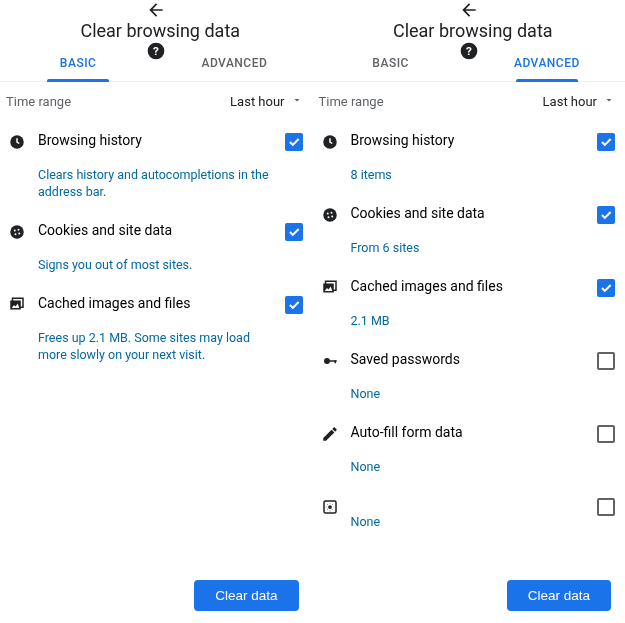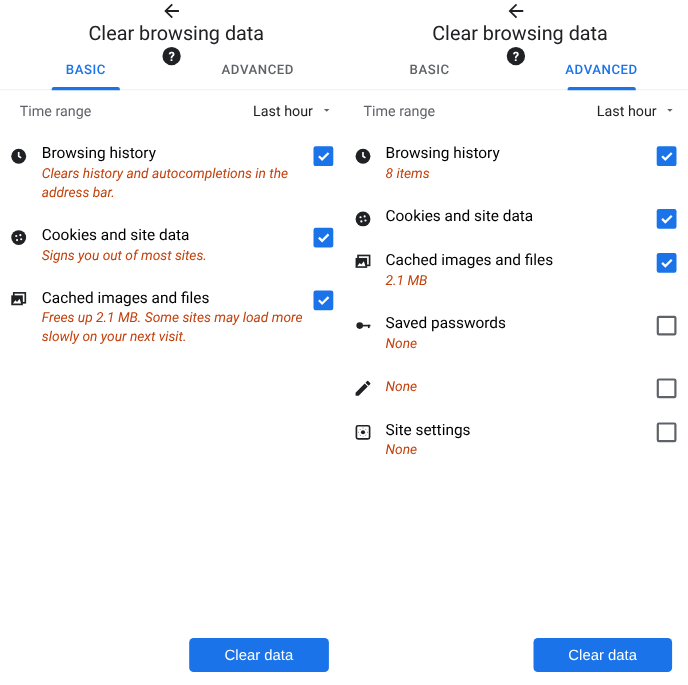--- a/index.html
+++ b/index.html
@@ -62,21 +62,21 @@
     bottom: -1px;
     left: 30%;
     right: 30%;
     height: 3px;
     background: #1a73e8;
     border-radius: 2px 2px 0 0;
   }
   .time-row {
     display: flex;
     align-items: center;
-    padding: 12px 10px 12px 18px;
+    padding: 12px 10px 12px 6px;
     font-size: 13px;
   }
   .time-label { color: #5f6368; flex: 1; }
   .time-select {
     display: flex; align-items: flex-start; gap: 6px;
     color: #202124; cursor: pointer;
   }
   .chev svg { display:block; }
   .content { flex: 1; overflow: hidden; }
   .item {
@@ -85,21 +85,21 @@
     padding: 10px 10px 10px 2px;
   }
   .item-icon {
     width: 30px;
     padding-top: 2px;
     display: flex; justify-content: center;
     color: #202124;
   }
   .item-text { flex: 1; padding: 0 6px 0 6px; }
   .item-title { font-size: 14px; color: #000000; line-height: 1.3; }
-  .item-sub { font-size: 12.5px; color: #c2410c; line-height: 1.35; margin-top: 2px; font-style: italic; }
+  .item-sub { font-size: 12.5px; color: #0369a1; line-height: 1.35; margin-top: 18px; }
   .checkbox {
     width: 18px; height: 18px;
     border-radius: 2px;
     margin-top: 2px;
     display: flex; align-items: center; justify-content: center;
     cursor: pointer;
     flex-shrink: 0;
   }
   .checkbox.checked { background: #1a73e8; }
   .checkbox.checked svg { stroke: #fff; }
@@ -108,21 +108,21 @@
     position: absolute;
     bottom: 12px;
     right: 14px;
   }
   .clear-btn {
     background: #1a73e8;
     color: #fff;
     border: none;
     border-radius: 4px;
     font-size: 13.5px;
-    padding: 8px 32px;
+    padding: 8px 21px;
     cursor: pointer;
   }
 </style>
 </head>
 <body>
 
 <div id="root" style="display:flex;width:100%">
     <div class="pane">
       <div class="header">
         <div class="back-icon">
@@ -265,20 +265,21 @@
             <svg width="18" height="18" viewBox="0 0 24 24">
               <circle cx="12" cy="12" r="9" fill="currentColor"></circle>
               <circle cx="9" cy="10" r="1.3" fill="#fff"></circle>
               <circle cx="14" cy="9" r="1.3" fill="#fff"></circle>
               <circle cx="10" cy="15" r="1.3" fill="#fff"></circle>
               <circle cx="15" cy="14" r="1.3" fill="#fff"></circle>
             </svg>
           </div>
           <div class="item-text">
             <div class="item-title">Cookies and site data</div>
+            <div class="item-sub">From 6 sites</div>
           </div>
           <div class="checkbox checked">
             <svg width="14" height="14" viewBox="0 0 24 24">
               <path fill="none" stroke="#fff" stroke-width="3.5" d="M5 12l5 5L20 7"></path>
             </svg>
           </div>
         </div>
         <div class="item">
           <div class="item-icon">
             <svg width="18" height="18" viewBox="0 0 24 24">
@@ -311,34 +312,34 @@
           </div>
           <div class="checkbox unchecked"></div>
         </div>
         <div class="item">
           <div class="item-icon">
             <svg width="18" height="18" viewBox="0 0 24 24">
               <path fill="currentColor" d="M3 17.25V21h3.75L17.8 9.94l-3.75-3.75L3 17.25zM20.7 7.04a1 1 0 0 0 0-1.41l-2.34-2.34a1 1 0 0 0-1.41 0L15 5.24l3.75 3.75 1.95-1.95z"></path>
             </svg>
           </div>
           <div class="item-text">
+            <div class="item-title">Auto-fill form data</div>
             <div class="item-sub">None</div>
           </div>
           <div class="checkbox unchecked"></div>
         </div>
         <div class="item">
           <div class="item-icon">
             <svg width="18" height="18" viewBox="0 0 24 24">
               <rect x="4" y="4" width="16" height="16" rx="2" fill="none" stroke="currentColor" stroke-width="2"></rect>
               <circle cx="12" cy="12" r="2.5" fill="currentColor"></circle>
               <path stroke="currentColor" stroke-width="1.5" d="M12 7v-0.5M12 17.5V17M7 12h-0.5M17.5 12H17M8.8 8.8l-.4-.4M15.6 15.6l-.4-.4M8.8 15.2l-.4.4M15.6 8.4l-.4.4"></path>
             </svg>
           </div>
           <div class="item-text">
-            <div class="item-title">Site settings</div>
             <div class="item-sub">None</div>
           </div>
           <div class="checkbox unchecked"></div>
         </div>
       </div>
       <div class="footer"><button class="clear-btn">Clear data</button></div>
     </div>
   </div>
 
 </body></html>

